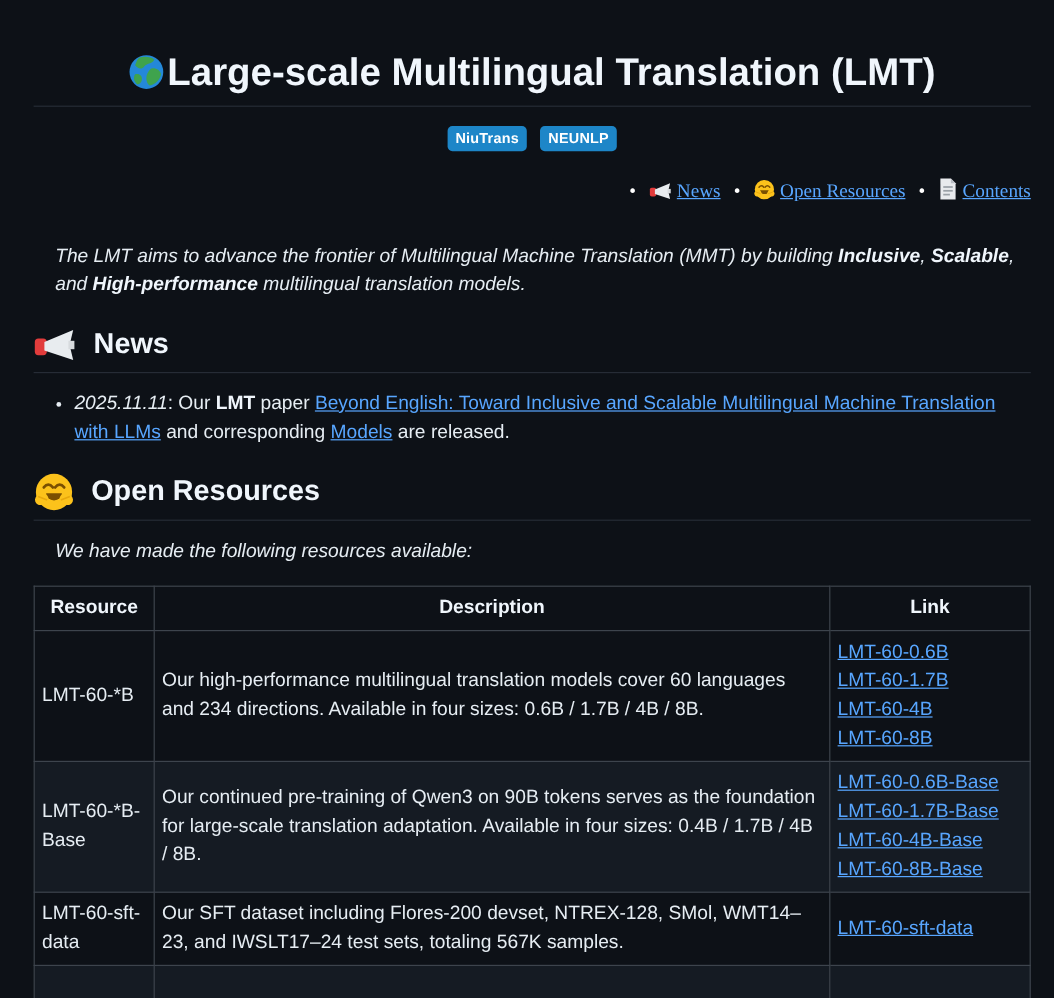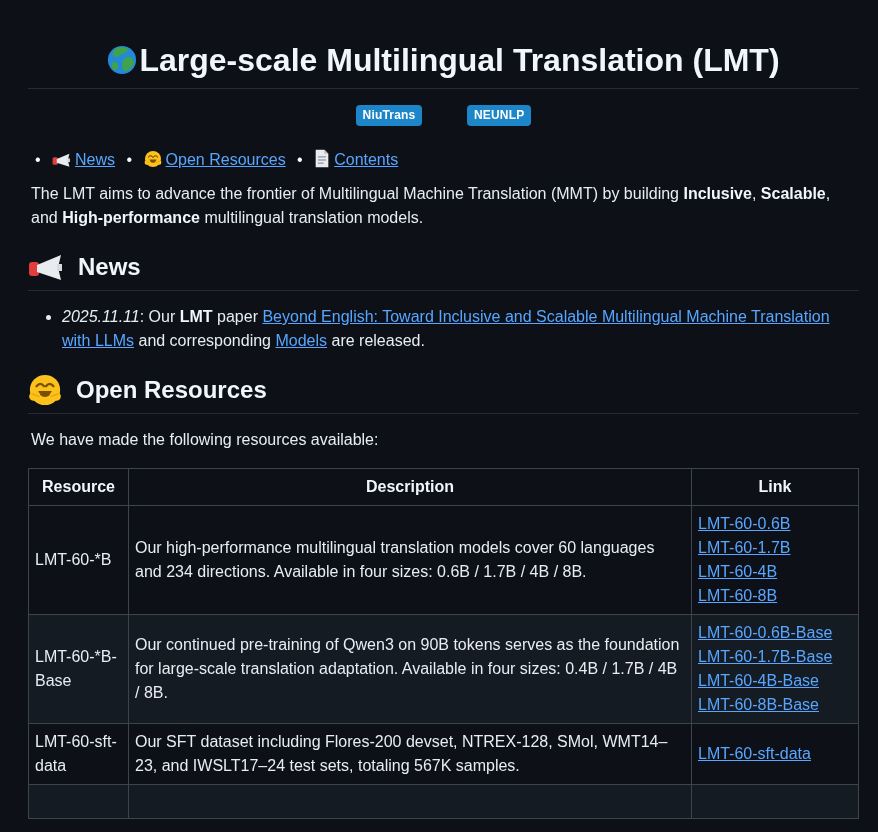--- a/index.html
+++ b/index.html
@@ -20,30 +20,30 @@
     font-size: 32px; font-weight: 700; color: var(--heading, #f0f6fc);
     display: flex; align-items: center; justify-content: center; gap: 2px;
     line-height: 1.25;
   }
 
   
   .badges { text-align: center; margin: 16px 0 4px; line-height: 1; }
   .badge {
     display: inline-block; background: var(--badge, #1d86c8); color: #fff;
     font-size: 12px; font-weight: 700; padding: 4px 7px 5px; border-radius: 4px;
-    margin: 0 20px; text-decoration: none; letter-spacing: .2px;
+    margin: 0 3px; text-decoration: none; letter-spacing: .2px;
   }
 
   
-  .nav-links { text-align: left; margin: 22px 0 10px; }
+  .nav-links { text-align: right; margin: 22px 0 30px; font-family: Liberation Serif, serif; }
   .nav-links a { color: var(--link, #58a6ff); text-decoration: underline; }
   .nav-sep { color: #ffffff; margin: 0 7px; }
   .nav-icon { display: inline-block; vertical-align: -3px; margin-right: 4px; }
 
-  p { margin: 0 0 16px 3px; }
+  p { margin: 0 0 16px 18px; font-style: italic; }
 
   
   h2.section-heading {
     margin: 20px 0 14px; padding-bottom: 6px;
     border-bottom: 1px solid #262c36;
     font-size: 24px; font-weight: 700; color: var(--heading, #f0f6fc);
     display: flex; align-items: center; gap: 14px; line-height: 34px;
   }
 
   ul.news-list { margin: 0 0 16px 0; padding-left: 34px; }

